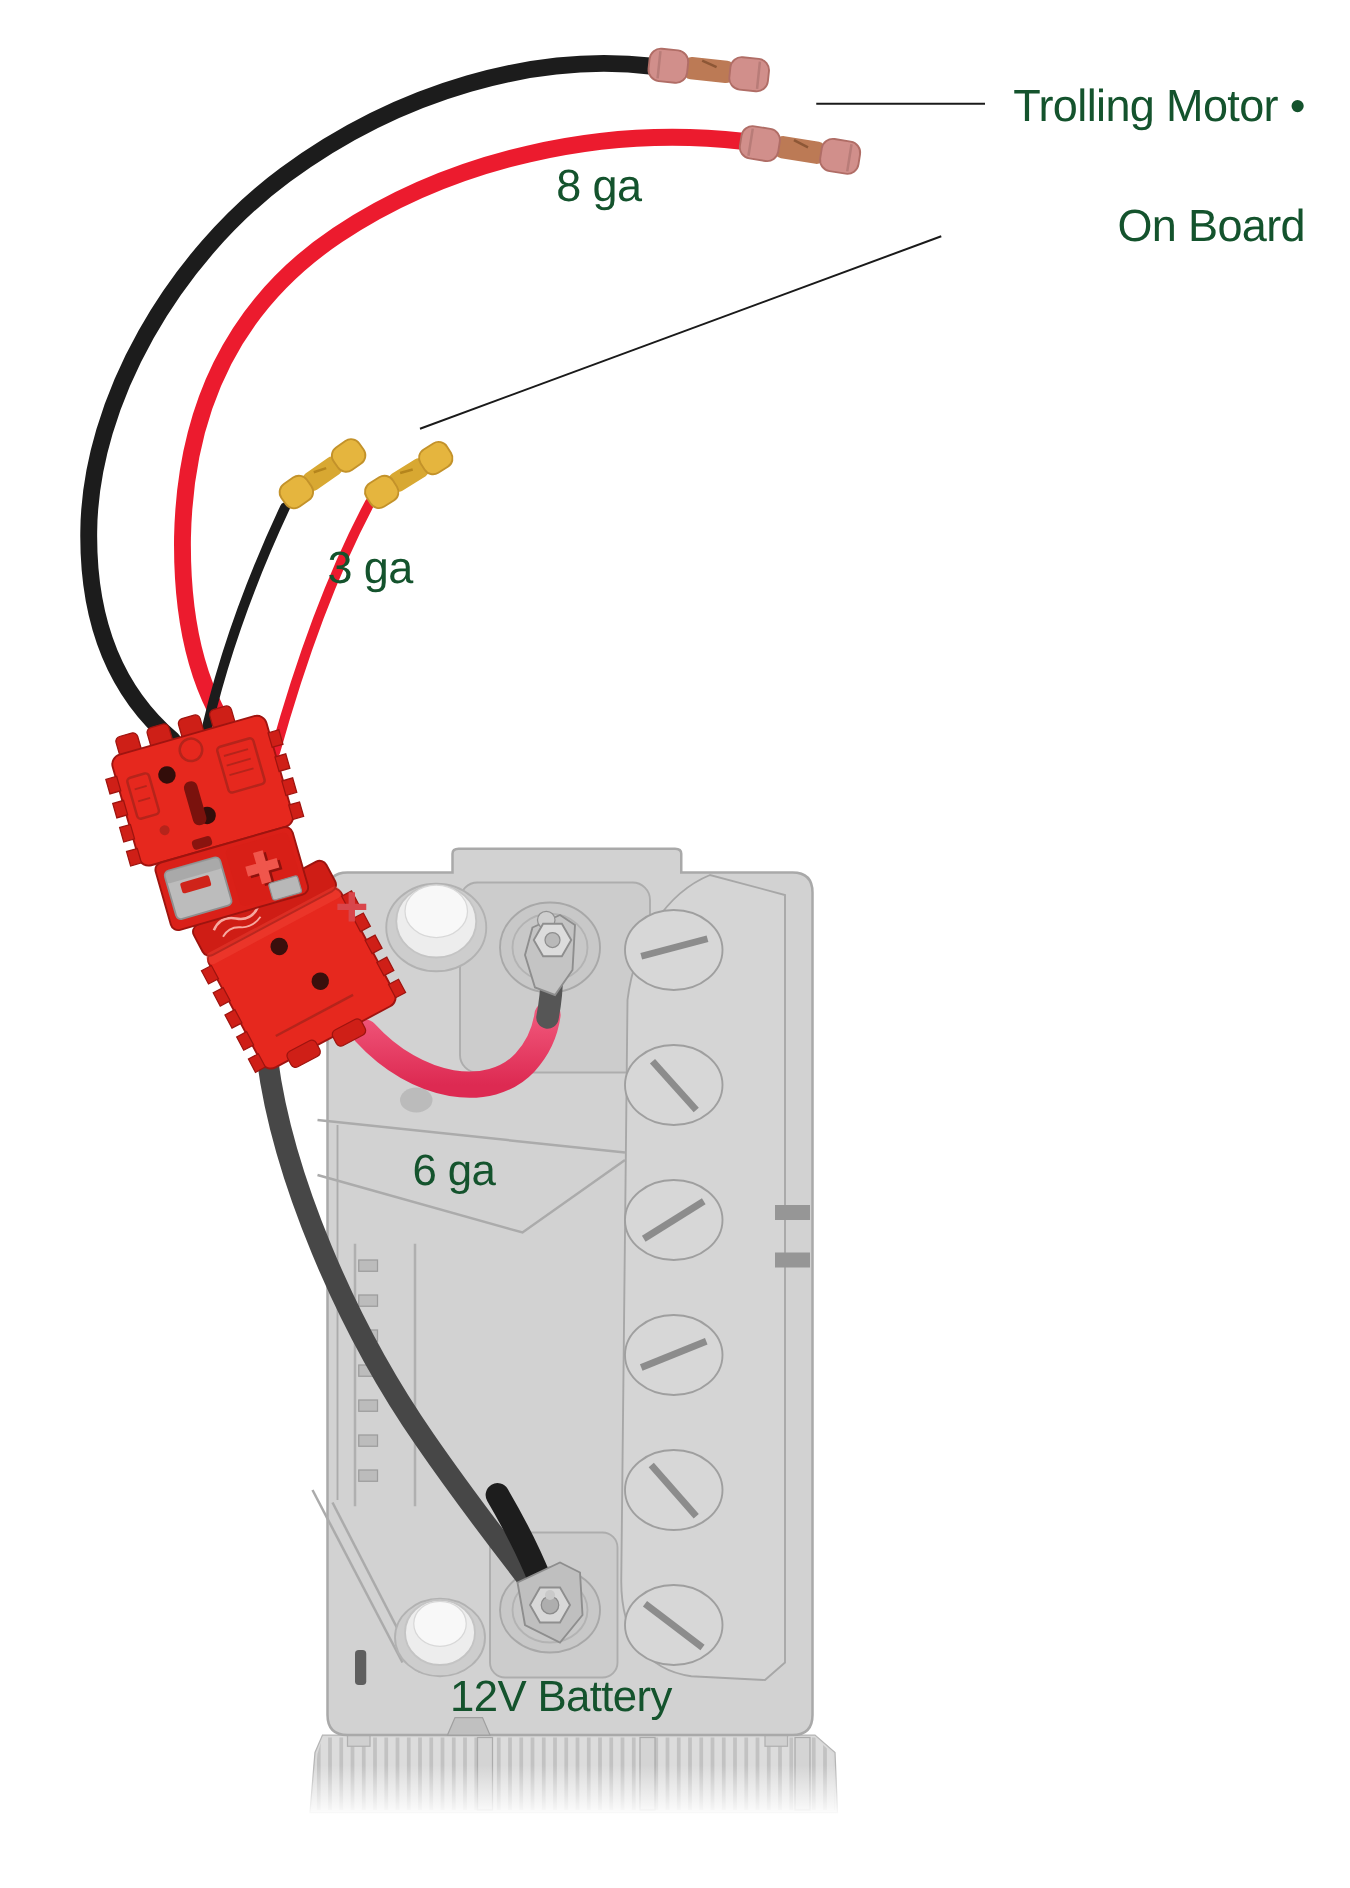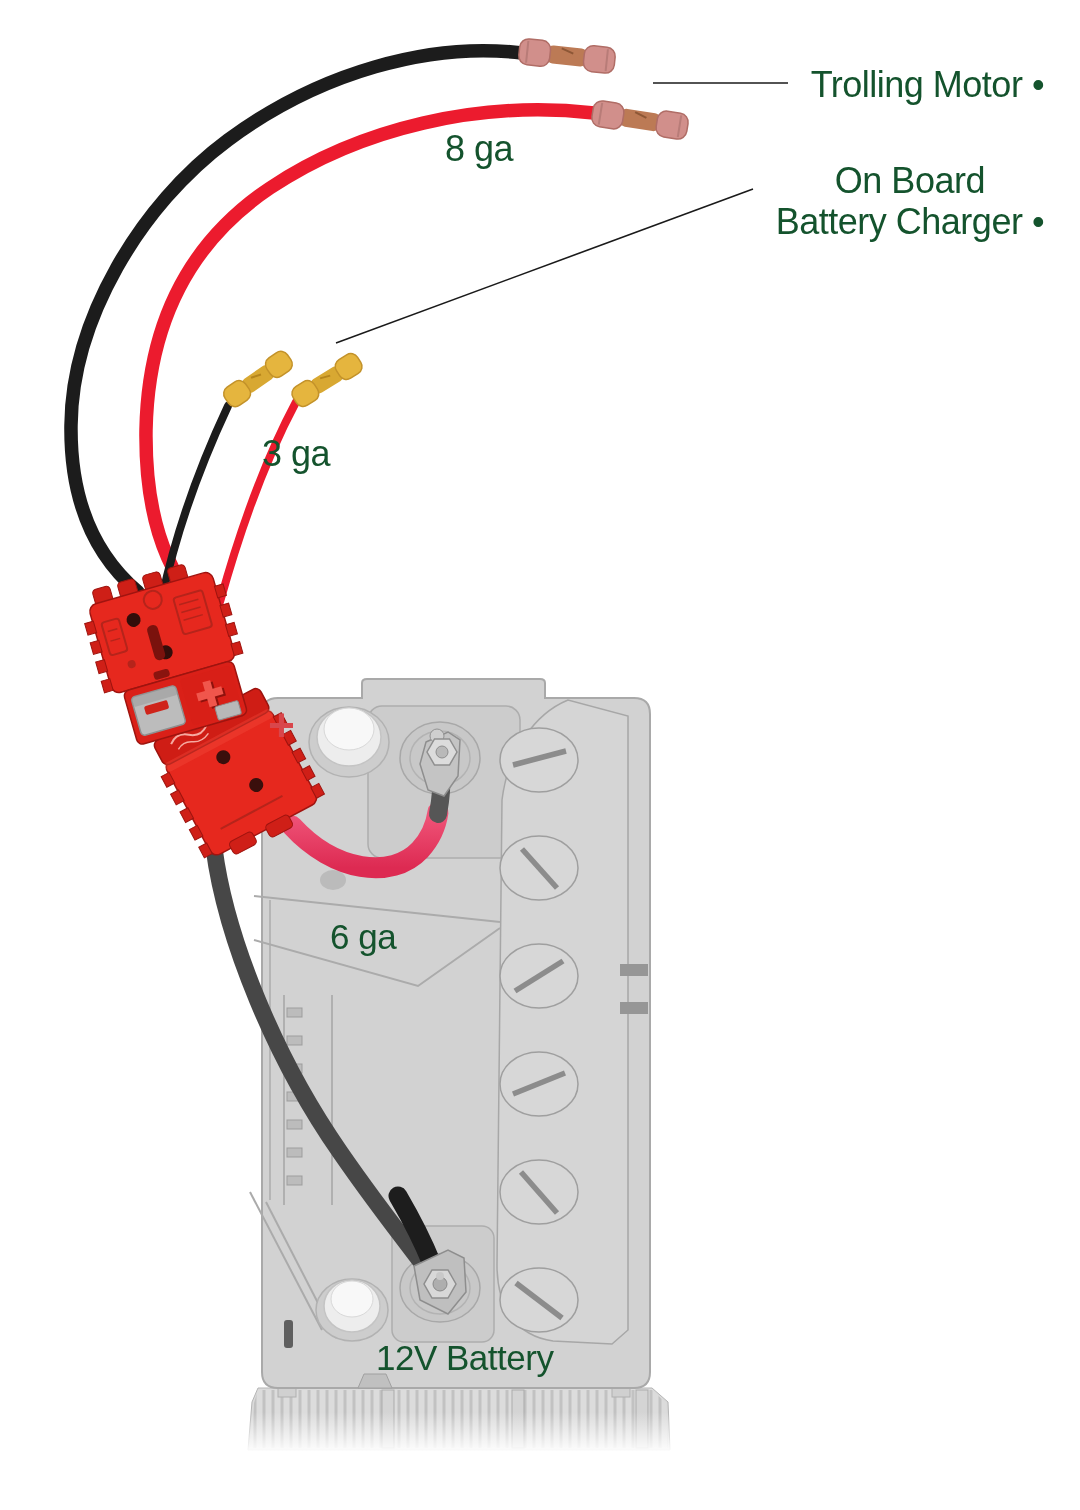--- a/index.html
+++ b/index.html
@@ -6,21 +6,21 @@
   #stage{position:relative;width:1080px;height:1510px;background:#ffffff;overflow:hidden;
          font-family:"Liberation Sans", sans-serif;color:#2b2b2b;}
   #stage svg{position:absolute;left:0;top:0;}
   .lbl{position:absolute;font-size:36px;letter-spacing:-0.5px;color:#14532d;white-space:nowrap;}
   .lbl-right{text-align:right;}
   #lbl-trolling{top:64px;right:36px;}
   #lbl-onboard{top:160px;right:36px;line-height:41px;text-align:center;}
   #lbl-8ga{top:128px;left:432px;margin-left:13px;}
   #lbl-10ga{top:433px;left:262px;}
   #lbl-6ga{top:917px;left:330px;font-size:35px;text-align:right;}
-  #lbl-batt{top:1338px;left:376px;font-size:35px;}
+  #lbl-batt{top:1338px;left:360px;font-size:35px;}
   #lbl-plus{top:698px;left:268px;font-size:46px;font-weight:bold;color:#d9464b;}
 </style>
 </head>
 <body>
 
 <div id="stage">
 
 <svg width="1080" height="1510" viewBox="0 0 1080 1510">
   <defs>
     <pattern id="ribs" width="9" height="12" patternUnits="userSpaceOnUse">
@@ -258,21 +258,20 @@
       <rect x="21" y="13" width="8" height="26" fill="#f0564c"></rect>
       <rect x="26" y="40" width="24" height="14" rx="2" fill="#b8b8b8" stroke="#8f8f8f" stroke-width="1"></rect>
     </g>
   </g>
 </svg>
 
 <div class="lbl lbl-right" id="lbl-trolling">Trolling Motor •</div>
 
 <div class="lbl lbl-right" id="lbl-onboard">
   <div>On Board</div>
-  <div>Battery Charger •</div>
 </div>
 
 <div class="lbl" id="lbl-8ga">8 ga</div>
 <div class="lbl" id="lbl-10ga">3 ga</div>
 <div class="lbl" id="lbl-6ga">6 ga</div>
 <div class="lbl" id="lbl-batt">12V Battery</div>
 <div class="lbl" id="lbl-plus">+</div>
 
 </div>
 

